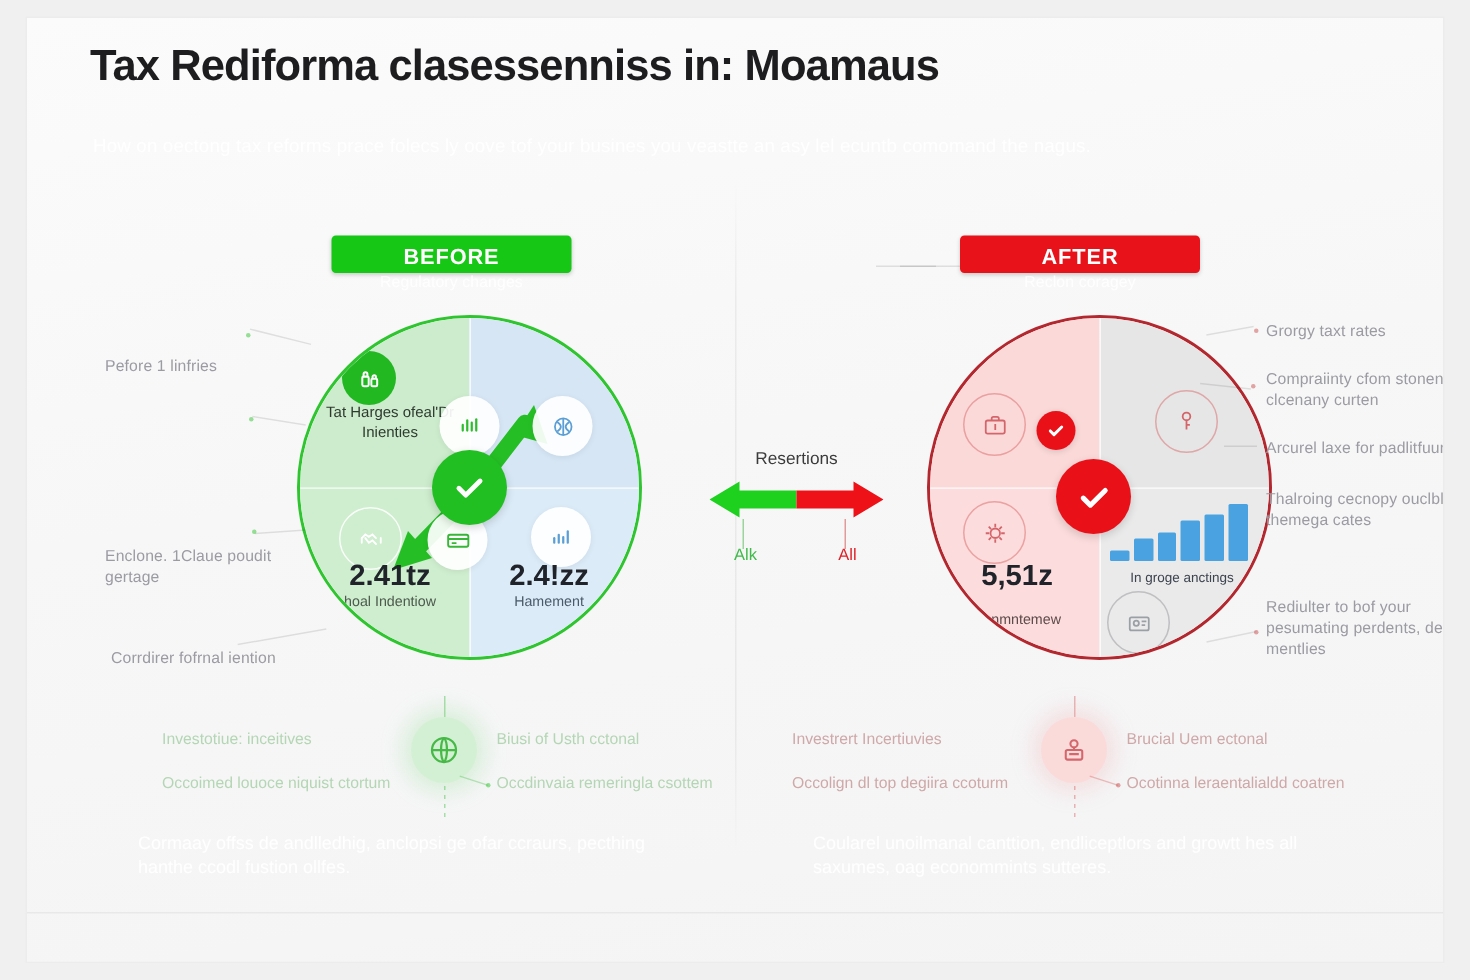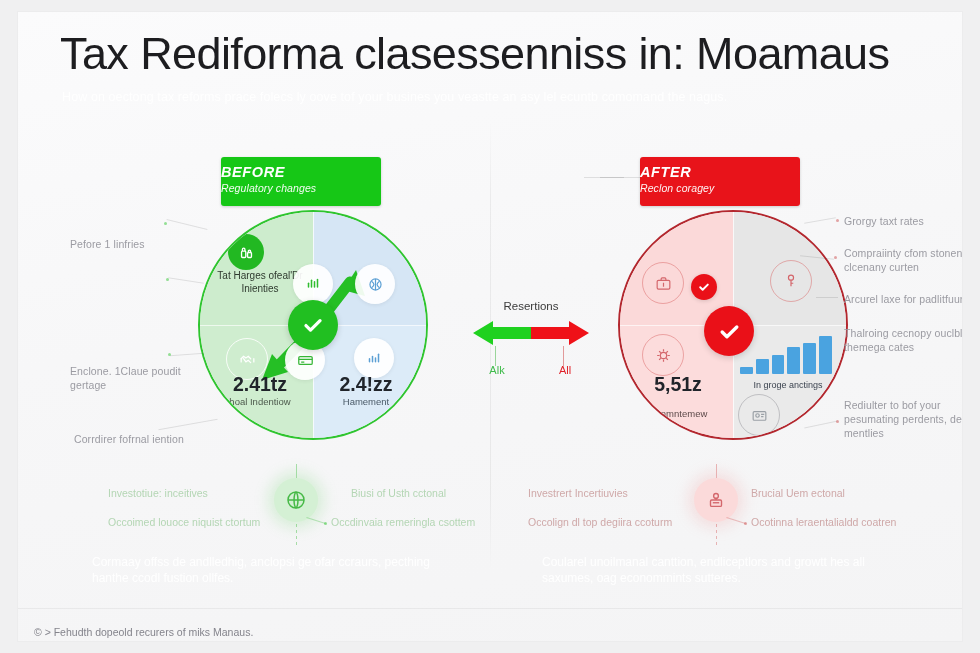--- a/index.html
+++ b/index.html
@@ -12,42 +12,41 @@
   .canvas{
     position:absolute;left:18px;top:12px;width:944px;height:629px;
     background:linear-gradient(170deg,#fbfbfc 0%,#f7f7f8 45%,#f4f4f5 100%);
     box-shadow:0 0 0 1px #ececed;
     overflow:hidden;
   }
 
   
   .title{
     position:absolute;left:42px;top:16px;width:860px;
-    font-size:45px;font-weight:normal;color:#1d1d20;letter-spacing:-0.6px;
+    font-size:29px;font-weight:bold;color:#1d1d20;letter-spacing:-0.6px;
     white-space:nowrap;
   }
   .subtitle{
     position:absolute;left:44px;top:78px;width:860px;
     font-size:12.5px;color:rgba(255,255,255,0.82);letter-spacing:.1px;
     white-space:nowrap;
     text-shadow:0 0 1px rgba(255,255,255,.5);
   }
 
   
   .midline{
     position:absolute;left:472px;top:108px;width:1px;height:450px;
     background:linear-gradient(to bottom,rgba(0,0,0,0) 0%,rgba(0,0,0,.055) 18%,rgba(0,0,0,.055) 82%,rgba(0,0,0,0) 100%);
   }
 
   
   .badge{
-    position:absolute;width:160px;height:49px;border-radius:3px;
-    color:#fff;
+    position:absolute;width:160px;height:25px;border-radius:3px;
+    text-align:center;color:#fff;
     box-shadow:0 1px 3px rgba(0,0,0,.18);
-    font-style:italic;
   }
   .badge .b-main{font-size:14.5px;font-weight:bold;letter-spacing:.6px;line-height:14px;padding-top:8px;}
   .badge .b-sub{font-size:10.5px;font-weight:normal;letter-spacing:.1px;line-height:12px;padding-top:3px;opacity:.95;}
   #badge-before{left:203px;top:145px;background:#16c716;}
   #badge-after{left:622px;top:145px;background:#e8131a;}
   .badge-tick{
     position:absolute;top:20px;width:40px;height:1px;background:rgba(0,0,0,.10);
   }
   #tick-before{left:363px;}
   #tick-after{left:-40px;}
@@ -396,21 +395,21 @@
   <div class="hub-stem" id="stem-l-up"></div>
   <div class="hub" id="hub-left">
     <svg width="24" height="24" viewBox="0 0 24 24" fill="none" stroke="#46b946" stroke-width="1.5">
       <circle cx="12" cy="12" r="8"></circle>
         <path d="M4 12h16M12 4c2.6 2.4 2.6 13.6 0 16M12 4c-2.6 2.4-2.6 13.6 0 16"></path>
     </svg>
   </div>
   <div class="hub-stem" id="stem-l-dn"></div>
   <div class="hublbl g" style="left:90px;top:474px;width:160px;">Investotiue: inceitives</div>
   <div class="hublbl g" style="left:90px;top:503px;width:170px;">Occoimed louoce niquist ctortum</div>
-  <div class="hublbl g" style="left:313px;top:474px;width:160px;margin-left:20px;">Biusi of Usth cctonal</div>
+  <div class="hublbl g" style="left:313px;top:474px;width:160px;">Biusi of Usth cctonal</div>
   <div class="hublbl g" style="left:313px;top:503px;width:170px;">Occdinvaia remeringla csottem</div>
   <div class="leader" style="left:288px;top:508px;width:20px;transform:rotate(18deg);background:rgba(70,190,70,.35);"></div>
   <div class="dot g" style="left:306px;top:510px;"></div>
 
   <div class="hub-stem" id="stem-r-up"></div>
   <div class="hub" id="hub-right">
     <svg width="22" height="22" viewBox="0 0 24 24" fill="none" stroke="#d4676c" stroke-width="1.5">
       <circle cx="12" cy="7.5" r="2.6"></circle>
         <path d="M12 10v2"></path>
         <rect x="6" y="12" width="12" height="7" rx="1.3"></rect>
@@ -422,15 +421,14 @@
   <div class="hublbl r" style="left:510px;top:503px;width:170px;">Occolign dl top degiira ccoturm</div>
   <div class="hublbl r" style="left:733px;top:474px;width:170px;">Brucial Uem ectonal</div>
   <div class="hublbl r" style="left:733px;top:503px;width:175px;">Ocotinna leraentalialdd coatren</div>
   <div class="leader" style="left:708px;top:508px;width:20px;transform:rotate(18deg);background:rgba(210,90,90,.35);"></div>
   <div class="dot r" style="left:726px;top:510px;"></div>
 
   <div class="footpara" id="para-left">Cormaay offss de andlledhig, anclopsi ge ofar ccraurs, pecthing hanthe ccodl fustion ollfes.</div>
   <div class="footpara" id="para-right">Coularel unoilmanal canttion, endliceptlors and growtt hes all saxumes, oag econommints sutteres.</div>
 
   <div class="footrule"></div>
-  <div id="footer-note">© &gt; Fehudth dopeold recurers of miks Manaus.</div>
 
 </div>
 
 </body></html>

